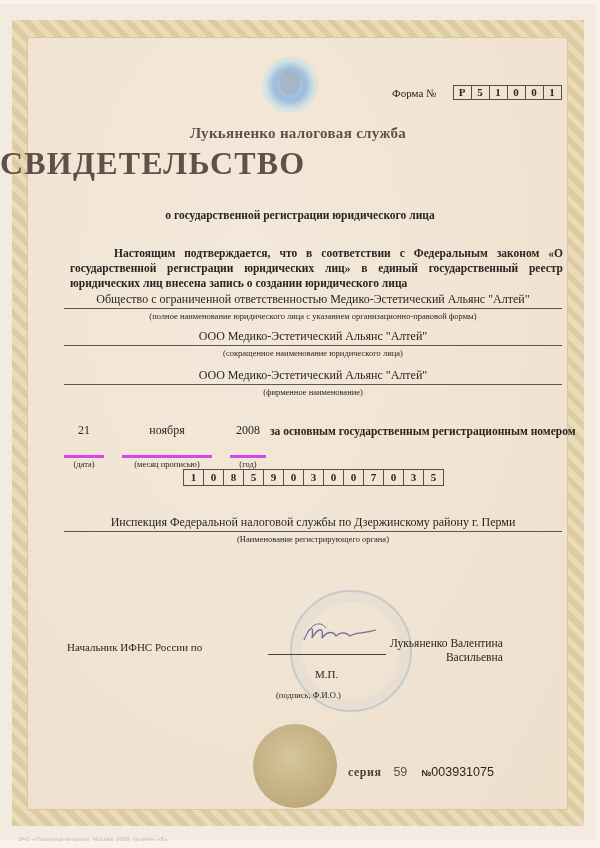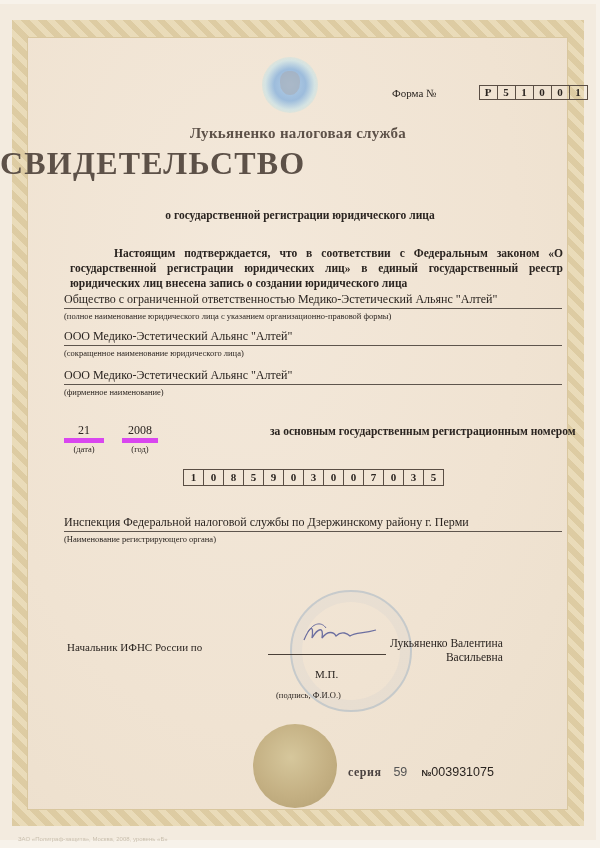--- a/index.html
+++ b/index.html
@@ -32,38 +32,38 @@
   .hologram {
     position: absolute; left: 262px; top: 57px; width: 56px; height: 56px; border-radius: 50%;
     background: radial-gradient(circle, #a9c9e8 0%, #8fb6de 40%, #cfe3e6 62%, rgba(200,225,215,0.4) 75%, transparent 78%);
     opacity: 0.85;
   }
   .hologram::after {
     content: ""; position: absolute; left: 18px; top: 14px; width: 20px; height: 24px;
     background: #9aa6b8; border-radius: 40% 40% 50% 50%; opacity: 0.7;
   }
   .form-no { position: absolute; left: 392px; top: 85px; font-size: 11px; display: flex; align-items: center; }
-  .form-no .lbl { margin-right: 42px; }
+  .form-no .lbl { margin-right: 16px; }
   .cells { display: flex; border: 1px solid #5a4e44; }
   .cells span { display: inline-block; width: 17px; height: 13px; line-height: 13px; text-align: center; font-weight: bold; font-size: 11px; border-right: 1px solid #5a4e44; }
   .cells span:last-child { border-right: none; }
 
   .service { position: absolute; left: 0; width: 596px; top: 125px; text-align: center; font-size: 15px; font-weight: bold; color: #5d5148; letter-spacing: 0.3px; }
   .title { position: absolute; left: 0; width: 596px; top: 145px; text-align: left; font-size: 32px; font-weight: bold; color: #5d5148; letter-spacing: 1.2px; }
   .subtitle { position: absolute; left: 0; width: 600px; top: 209px; text-align: center; font-size: 11.5px; font-weight: bold; }
   .para { position: absolute; left: 70px; width: 493px; top: 238px; font-size: 11.5px; font-weight: bold; line-height: 15px; text-align: justify; margin-top: 8px; }
   .para .ind { display: inline-block; width: 44px; }
 
-  .field { position: absolute; left: 64px; width: 498px; }
+  .field { position: absolute; left: 64px; width: 498px; text-align: center; }
   .field .val { font-size: 12px; border-bottom: 1px solid #5e554d; padding-bottom: 1px; line-height: 15px; }
   .field .cap { font-size: 8.5px; margin-top: 2px; }
 
   .date { position: absolute; top: 423px; display: flex; align-items: flex-start; }
   .dpart { text-align: center; margin-right: 18px; }
-  .dpart .val { font-size: 12px; border-bottom: 5px solid #d946ef; line-height: 14px; padding-bottom: 1px; }
+  .dpart .val { font-size: 12px; border-bottom: 3px solid #d946ef; line-height: 14px; padding-bottom: 18px; }
   .dpart .cap { font-size: 8.5px; margin-top: 1px; }
   .regtext { position: absolute; left: 270px; top: 425px; font-size: 11.5px; font-weight: bold; white-space: nowrap; }
 
   .ogrn { position: absolute; left: 183px; top: 469px; }
   .ogrn .cells span { width: 19px; height: 15px; line-height: 15px; font-size: 11px; }
 
   .sig-left { position: absolute; left: 67px; top: 640px; font-size: 11px; line-height: 14px; }
   .sig-line { position: absolute; left: 268px; top: 654px; width: 118px; border-bottom: 1px solid #4a4038; }
   .sig-name { position: absolute; left: 390px; top: 636px; font-size: 11.5px; line-height: 14px; text-align: right; }
   .mp { position: absolute; left: 315px; top: 668px; font-size: 11px; }
@@ -124,20 +124,24 @@
 <div class="field" style="top:368px;">
   <div class="val">ООО Медико-Эстетический Альянс "Алтей"</div>
   <div class="cap">(фирменное наименование)</div>
 </div>
 
 <div class="date" style="left:64px;">
   <div class="dpart" style="width:40px;">
     <div class="val">21</div>
     <div class="cap">(дата)</div>
   </div>
+  <div class="dpart" style="width:90px;">
+    <div class="val">ноября</div>
+    <div class="cap">(месяц прописью)</div>
+  </div>
   <div class="dpart" style="width:36px;">
     <div class="val">2008</div>
     <div class="cap">(год)</div>
   </div>
 </div>
 <div class="regtext">за основным государственным регистрационным номером</div>
 
 <div class="ogrn">
   <div class="cells">
     <span>1</span>

